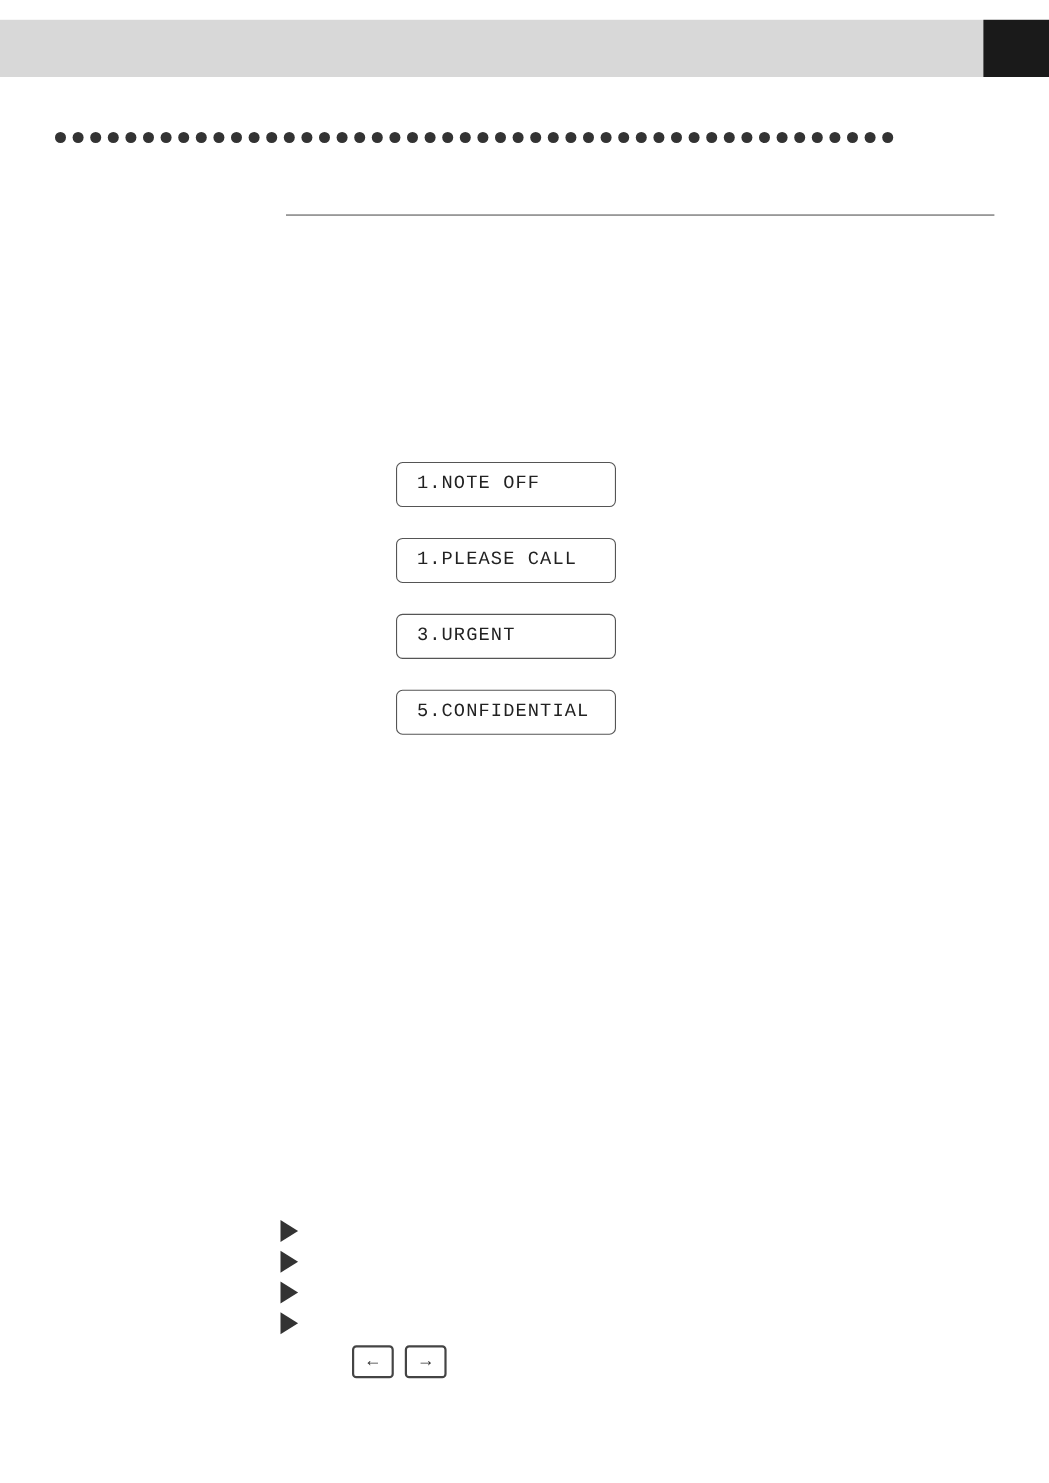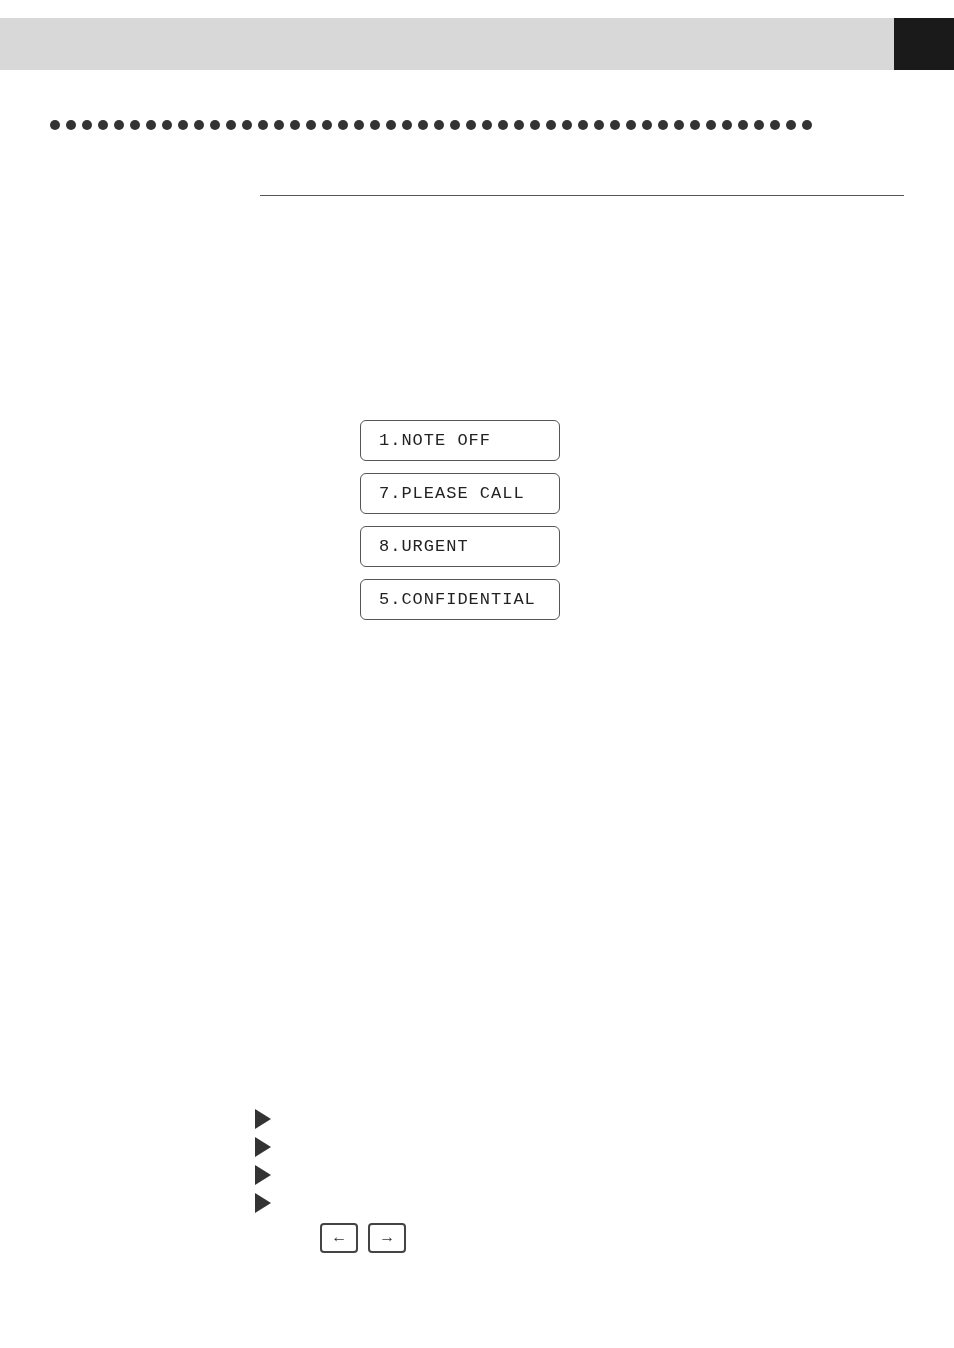--- a/index.html
+++ b/index.html
@@ -66,21 +66,21 @@
       background: #555;
     }
 
     
     .menu-container {
       position: absolute;
       top: 420px;
       left: 360px;
       display: flex;
       flex-direction: column;
-      gap: 12px;
+      gap: 28px;
     }
 
     .menu-item {
       border: 1.5px solid #555;
       border-radius: 6px;
       padding: 10px 18px;
       width: 200px;
       font-size: 17px;
       letter-spacing: 1px;
       color: #222;
@@ -186,24 +186,24 @@
     <div class="dot"></div>
   </div>
 
 <div class="h-line"></div>
 
 <div class="menu-container">
   <div class="menu-item">
     <span>1.NOTE  OFF</span>
   </div>
   <div class="menu-item">
-    <span>7.PLEASE  CALL</span>
-  </div>
-  <div class="menu-item">
-    <span>8.URGENT</span>
+    <span>1.PLEASE  CALL</span>
+  </div>
+  <div class="menu-item">
+    <span>3.URGENT</span>
   </div>
   <div class="menu-item">
     <span>5.CONFIDENTIAL</span>
   </div>
 </div>
 
 <div class="arrows-container">
   <div class="arrow-right"></div>
   <div class="arrow-right"></div>
   <div class="arrow-right"></div>

